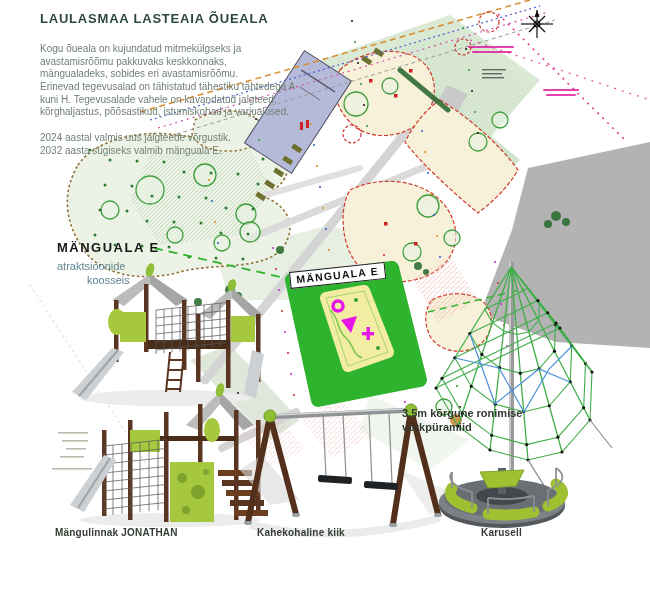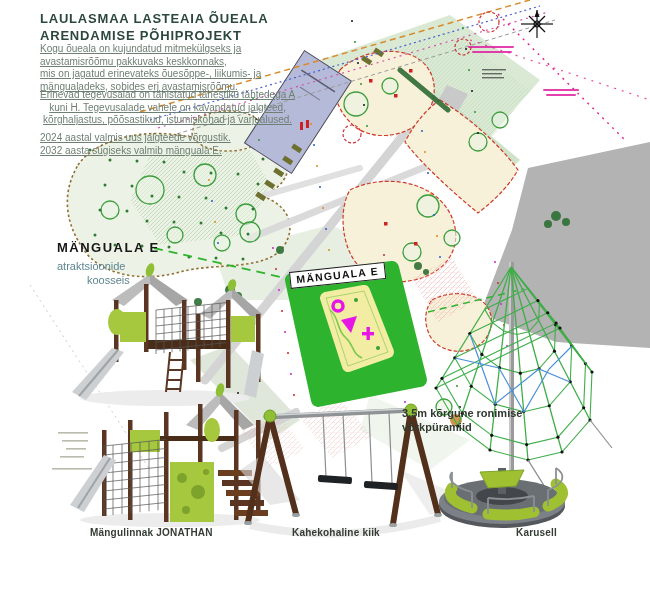--- a/index.html
+++ b/index.html
@@ -2,30 +2,30 @@
 <html><head>
 <meta charset="utf-8">
 <style>
   html,body{margin:0;padding:0;background:#ffffff;}
   .canvas{position:relative;width:650px;height:596px;background:#ffffff;overflow:hidden;
           font-family:"Liberation Sans", sans-serif;}
   svg.scene{position:absolute;left:0;top:0;z-index:1;}
   .txt{position:absolute;z-index:5;}
   .title{left:40px;top:10px;font-size:13px;font-weight:bold;letter-spacing:.8px;
          color:#2c473d;line-height:17px;white-space:nowrap;}
-  .para{left:40px;font-size:10px;line-height:12.5px;color:#6e7f73;white-space:nowrap;text-decoration:underline;}
-  .p1{top:43px;} .p2{top:89px;text-align:center;} .p3{top:132px;}
+  .para{left:40px;font-size:10px;line-height:12.5px;color:#6e7f73;white-space:nowrap;}
+  .p1{top:43px;} .p2{top:81px;} .p3{top:132px;}
   .callout-title{left:57px;top:240px;font-size:13px;font-weight:bold;letter-spacing:1.5px;color:#161616;}
   .callout-sub{left:57px;font-size:11px;color:#5e8590;line-height:14px;}
   .cs1{top:259px;} .cs2{top:273px;padding-left:30px;}
   .maplabel{left:289px;top:272px;width:94px;height:15px;background:#ffffff;border:1.5px solid #1b1b1b;
             text-align:center;line-height:15px;font-size:10.5px;font-weight:bold;letter-spacing:1.2px;
             color:#111;transform:rotate(-6deg);transform-origin:left top;}
   .pyrnote{left:402px;top:406px;font-size:11px;font-weight:600;color:#30392f;line-height:14px;white-space:nowrap;}
-  .caption{top:527px;font-size:10px;font-weight:700;color:#343c34;letter-spacing:.2px;white-space:nowrap;margin-left:35px;}
+  .caption{top:527px;font-size:10px;font-weight:700;color:#343c34;letter-spacing:.2px;white-space:nowrap;}
   .capj{left:55px;} .capk{left:257px;} .capc{left:481px;}
 </style>
 </head>
 <body>
 
 <div class="canvas">
 
 <svg class="scene" width="650" height="596" viewBox="0 0 650 596">
   <defs>
     <pattern id="hatch" width="4" height="4" patternUnits="userSpaceOnUse">
@@ -499,27 +499,25 @@
       <line x1="488" y1="498" x2="488" y2="514"></line>
           <line x1="534" y1="496" x2="534" y2="512"></line>
       <line x1="548" y1="490" x2="548" y2="506"></line>
           <line x1="556" y1="468" x2="556" y2="484"></line>
     </g>
   </g>
 </svg>
 
 <div class="txt title">
   <div>LAULASMAA LASTEAIA ÕUEALA</div>
-  <div>ARENDAMISE PÕHIPROJEKT</div>
 </div>
 
 <div class="txt para p1">
   <div>Kogu õueala on kujundatud mitmekülgseks ja</div>
   <div>avastamisrõõmu pakkuvaks keskkonnaks,</div>
-  <div>mis on jagatud erinevateks õuesõppe-, liikumis- ja</div>
   <div>mängualadeks, sobides eri avastamisrõõmu.</div>
 </div>
 <div class="txt para p2">
   <div>Erinevad tegevusalad on tähistatud tähestiku tähtedega A</div>
   <div>kuni H. Tegevusalade vahele on kavandatud jalgteed,</div>
   <div>kõrghaljastus, põõsastikud, istumiskohad ja varjualused.</div>
 </div>
 <div class="txt para p3">
   <div>2024 aastal valmis uus jalgteede võrgustik.</div>
   <div>2032 aasta sügiseks valmib mänguala E.</div>

